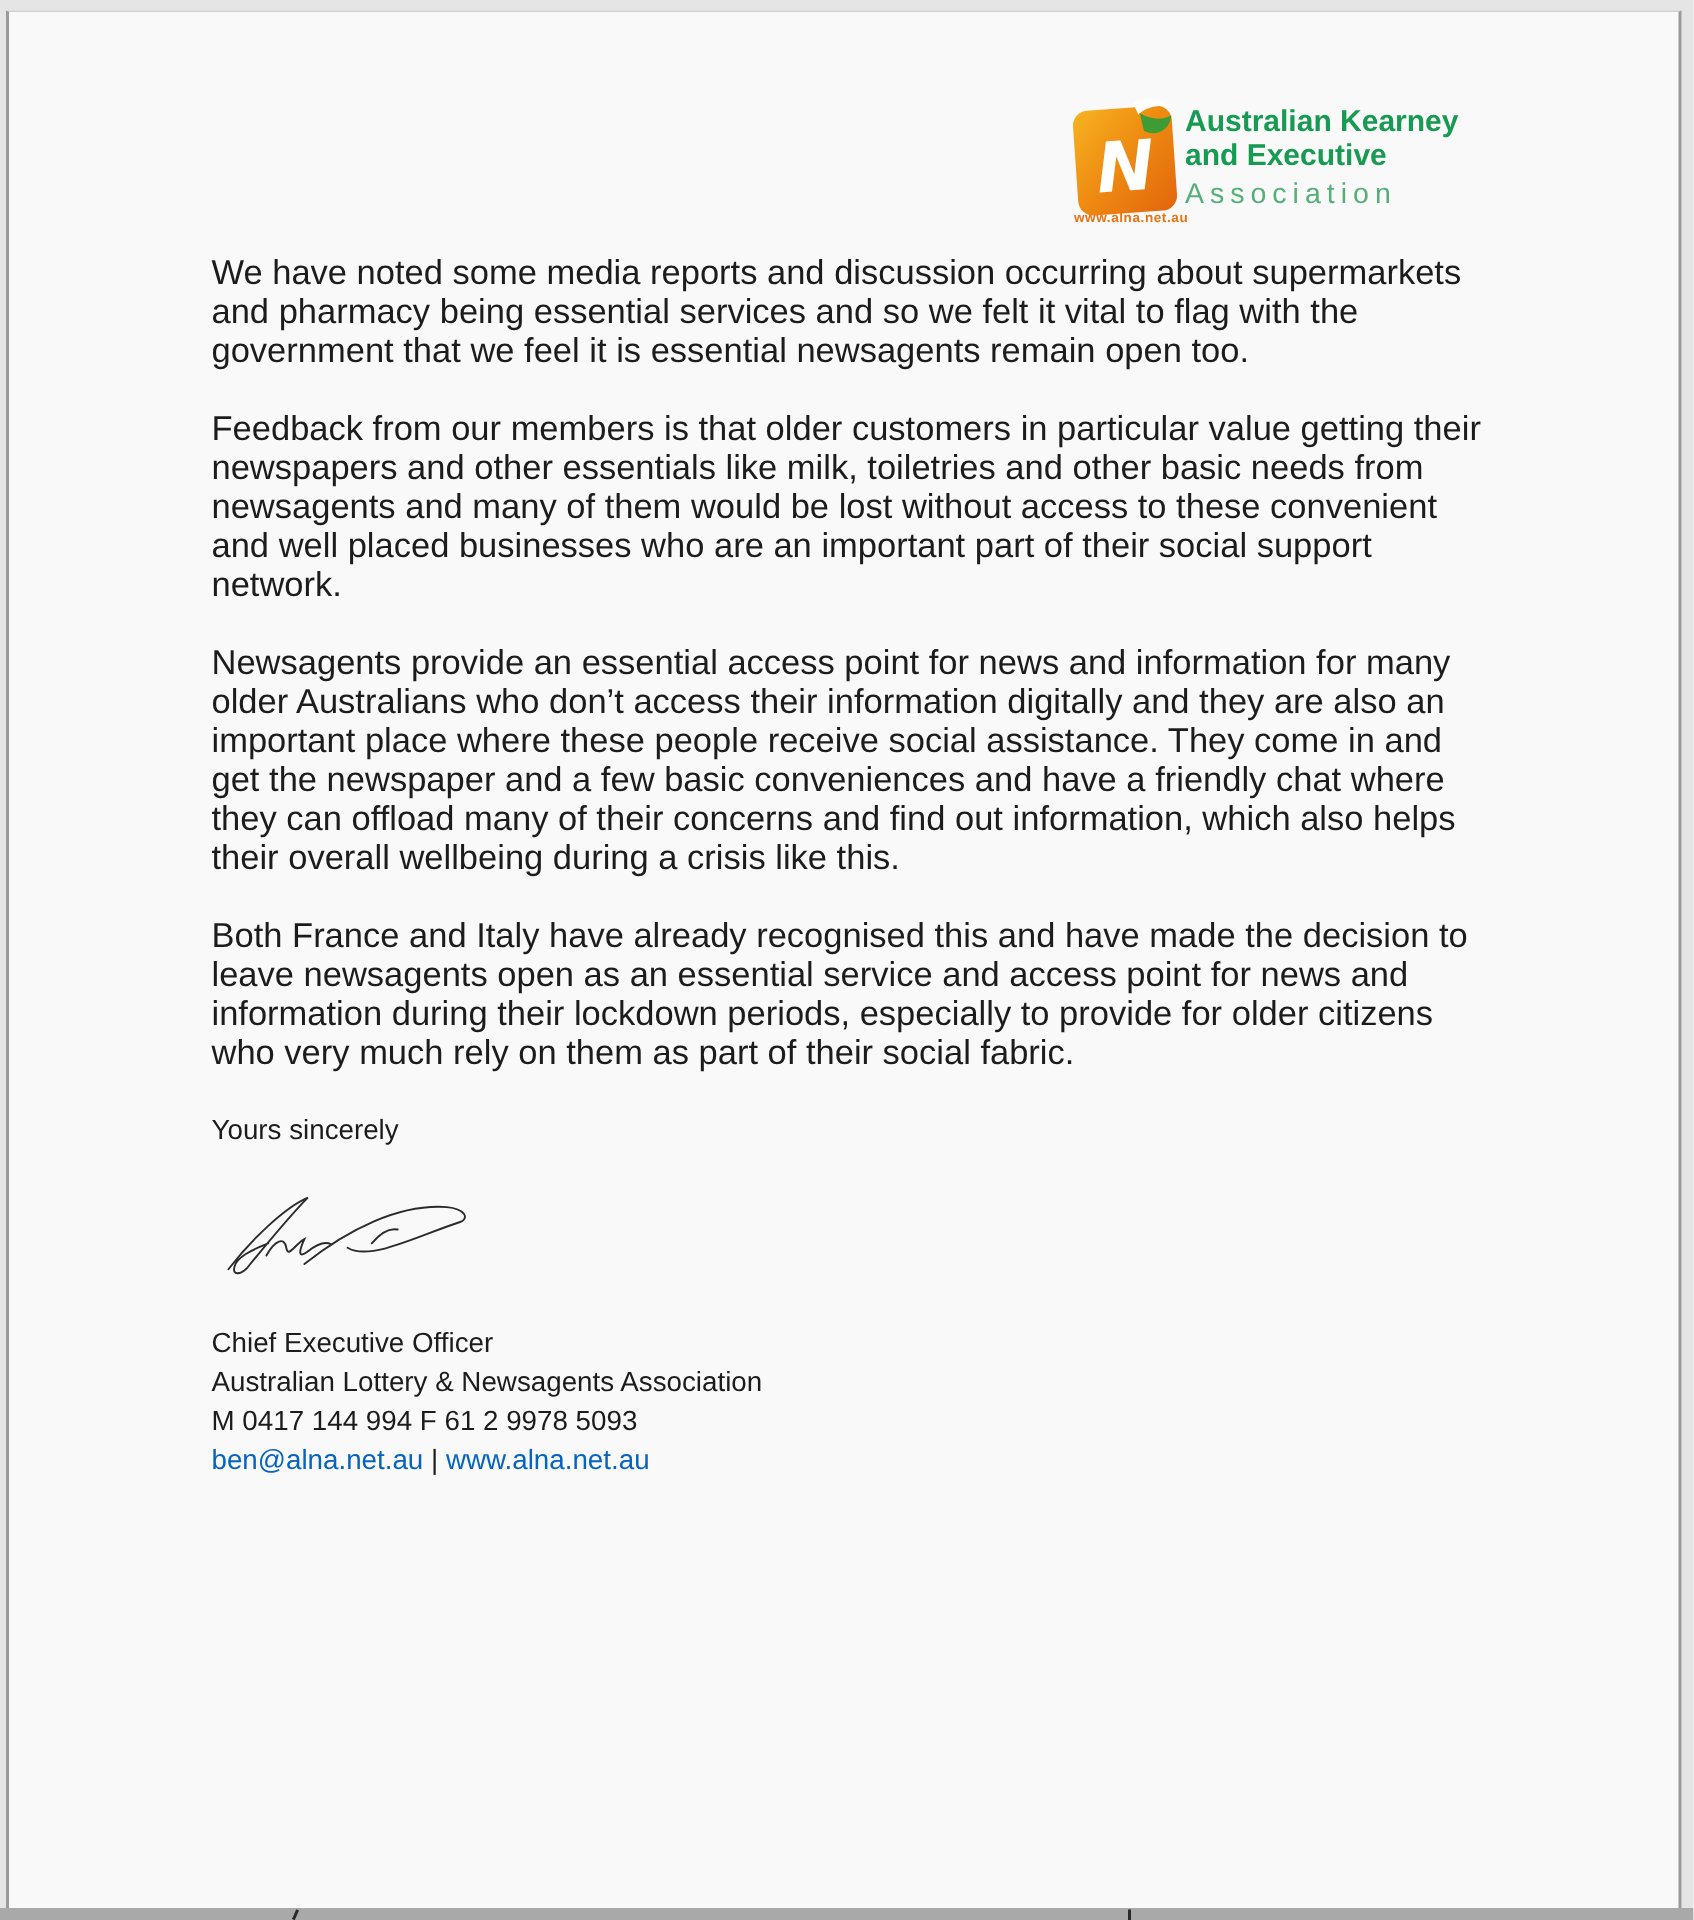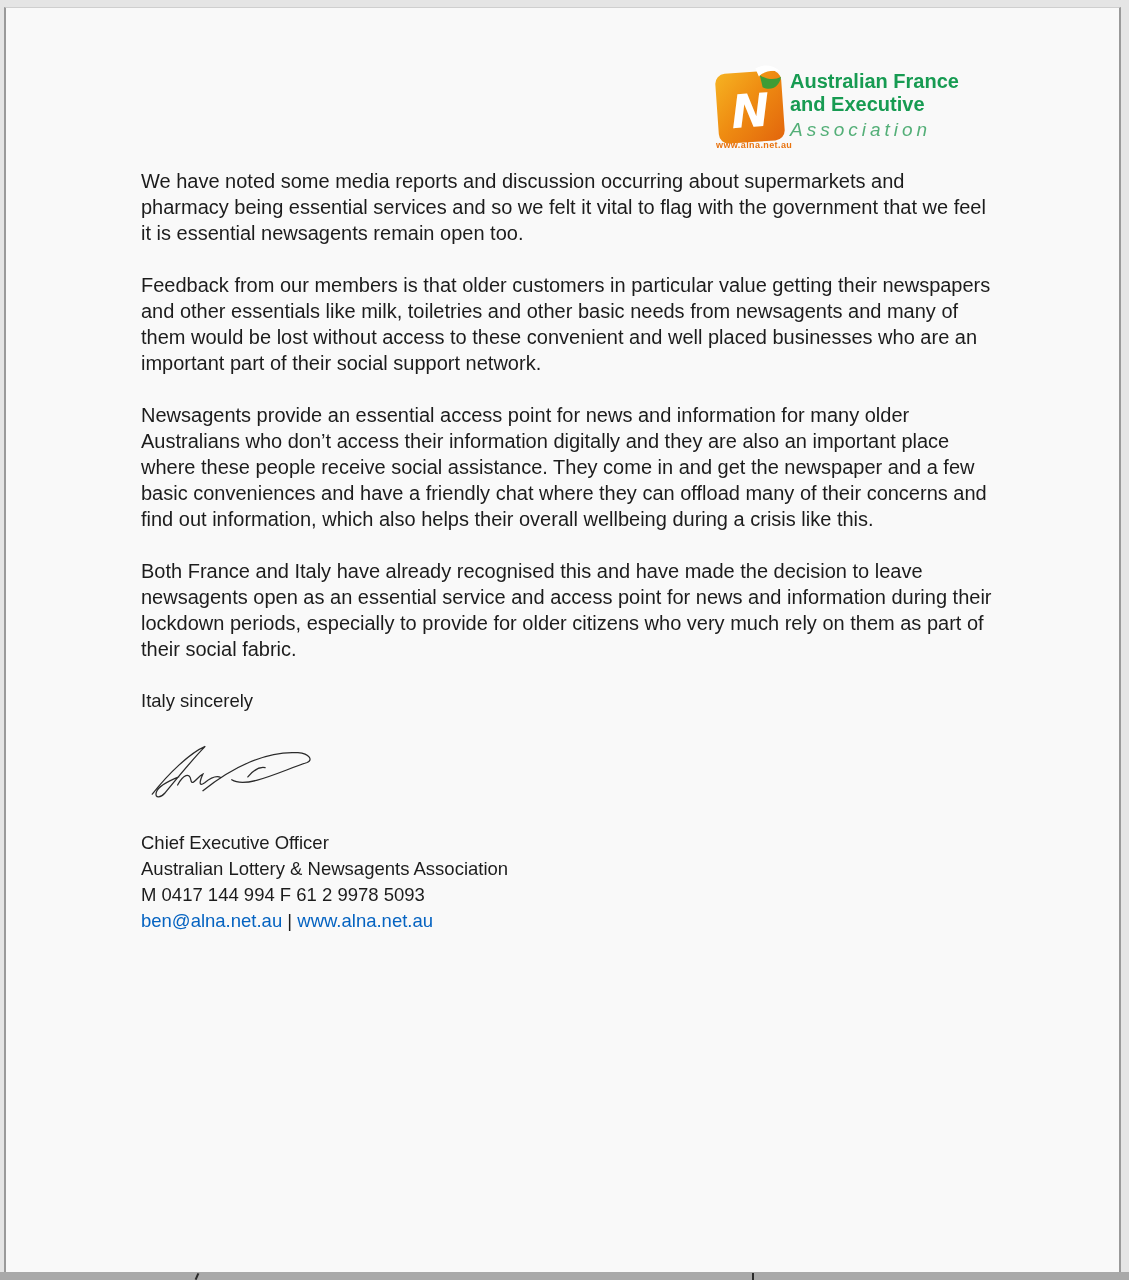--- a/index.html
+++ b/index.html
@@ -10,24 +10,24 @@
     background:#f9f9f9;
     border-left:2px solid #9a9a9a;border-right:2px solid #9a9a9a;border-top:1px solid #cfcfcf;
     box-sizing:border-box;
   }
   
   .logo-block{position:absolute;left:700px;top:48px;width:290px;height:110px;}
   .logo-icon{position:absolute;left:6px;top:8px;}
   .logo-caption{position:absolute;left:10px;top:84px;font-size:9px;letter-spacing:.4px;color:#e8730f;font-weight:bold;}
   .logo-text{position:absolute;left:84px;top:14px;line-height:23px;}
   .logo-text .bold-line{font-size:20px;font-weight:bold;color:#179b52;}
-  .logo-text .light-line{font-size:19px;font-weight:normal;color:#54af78;letter-spacing:4px;margin-top:2px;font-style:italic;}
+  .logo-text .light-line{font-size:19px;font-weight:normal;color:#54af78;letter-spacing:4px;margin-top:2px;}
   
   .letter-body{position:absolute;left:135px;top:160px;width:856px;color:#1c1c1c;}
-  .letter-body p{margin:0 0 26px 0;font-size:20px;line-height:26px;}
+  .letter-body p{margin:0 0 26px 0;font-size:23px;line-height:26px;}
   .closing{margin:0;font-size:18.5px;line-height:26px;}
   .signature-wrap{margin:6px 0 10px -6px;height:100px;}
   .sig-block{font-size:18.5px;line-height:26px;}
   .sig-block .bold{font-weight:normal;}
   .sig-links a{color:#0563c1;cursor:pointer;}
   .sig-links .sep{color:#1c1c1c;}
   
   .page-break{position:absolute;left:0;top:1272px;width:1129px;height:8px;background:#a9a9a9;}
   .sliver-mark{position:absolute;background:#2a2a2a;width:2px;height:7px;top:1px;}
   .sliver-mark.m1{left:196px;transform:rotate(24deg);}
@@ -50,33 +50,33 @@
         </defs>
         <g transform="rotate(-4 39 43)">
           <rect x="5" y="8" width="66" height="70" rx="10" fill="url(#og)" stroke="#d8swap" stroke-width="0"></rect>
           <path d="M46,5 C54,1 64,2 71,10 C64,7 55,8 49,13 Z" fill="#ffffff"></path>
           <path d="M50,12 C57,17 65,18 71,15 C69,25 60,29 52,24 Z" fill="#3E9C35"></path>
           <text x="38" y="63" font-size="46" font-weight="bold" font-style="italic" fill="#ffffff" text-anchor="middle" font-family="DejaVu Sans, sans-serif">N</text>
         </g>
       </svg>
       <div class="logo-caption">www.alna.net.au</div>
       <div class="logo-text">
-        <div class="bold-line">Australian France</div>
+        <div class="bold-line">Australian Kearney</div>
         <div class="bold-line">and Executive</div>
         <div class="light-line">Association</div>
       </div>
     </div>
 
     <div class="letter-body">
       <p>We have noted some media reports and discussion occurring about supermarkets and pharmacy being essential services and so we felt it vital to flag with the government that we feel it is essential newsagents remain open too.</p>
       <p>Feedback from our members is that older customers in particular value getting their newspapers and other essentials like milk, toiletries and other basic needs from newsagents and many of them would be lost without access to these convenient and well placed businesses who are an important part of their social support network.</p>
       <p>Newsagents provide an essential access point for news and information for many older Australians who don’t access their information digitally and they are also an important place where these people receive social assistance. They come in and get the newspaper and a few basic conveniences and have a friendly chat where they can offload many of their concerns and find out information, which also helps their overall wellbeing during a crisis like this.</p>
       <p>Both France and Italy have already recognised this and have made the decision to leave newsagents open as an essential service and access point for news and information during their lockdown periods, especially to provide for older citizens who very much rely on them as part of their social fabric.</p>
 
-      <div class="closing">Italy sincerely</div>
+      <div class="closing">Yours sincerely</div>
 
       <div class="signature-wrap">
         <svg width="190" height="100" viewBox="0 0 330 100">
           <g stroke="#2b2b2b" stroke-width="2.2" fill="none" stroke-linecap="round">
             <path d="M30,92 C58,56 96,20 122,9 C101,30 70,68 52,90 C45,98 34,100 37,89 C40,78 56,70 76,62"></path>
             <path d="M74,76 C84,58 95,54 97,67 C99,80 108,62 118,57 C112,70 110,80 121,72 C131,64 141,59 149,63"></path>
             <path d="M118,86 C168,46 228,16 283,20 C304,22 309,33 299,37 C271,46 241,60 211,68 C191,73 176,72 168,67"></path>
             <path d="M196,62 C206,50 216,44 226,46"></path>
           </g>
         </svg>

